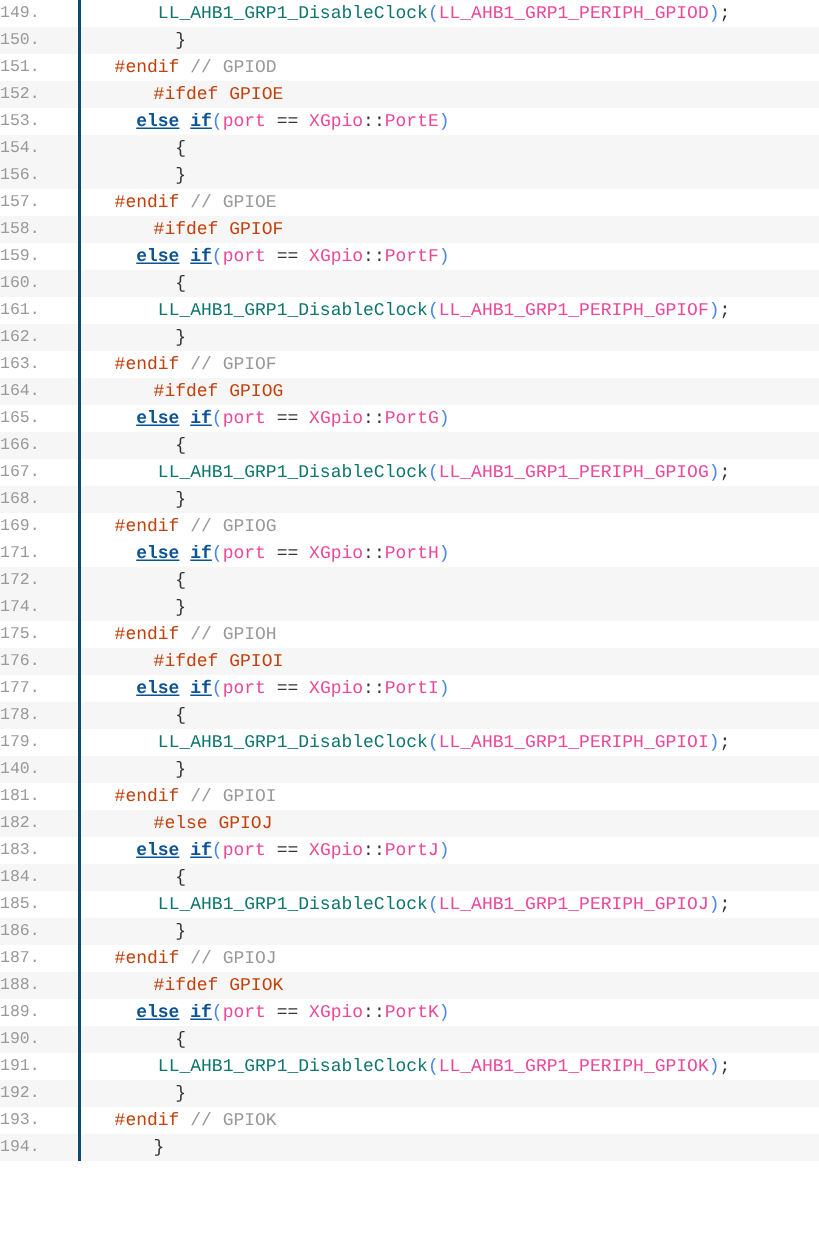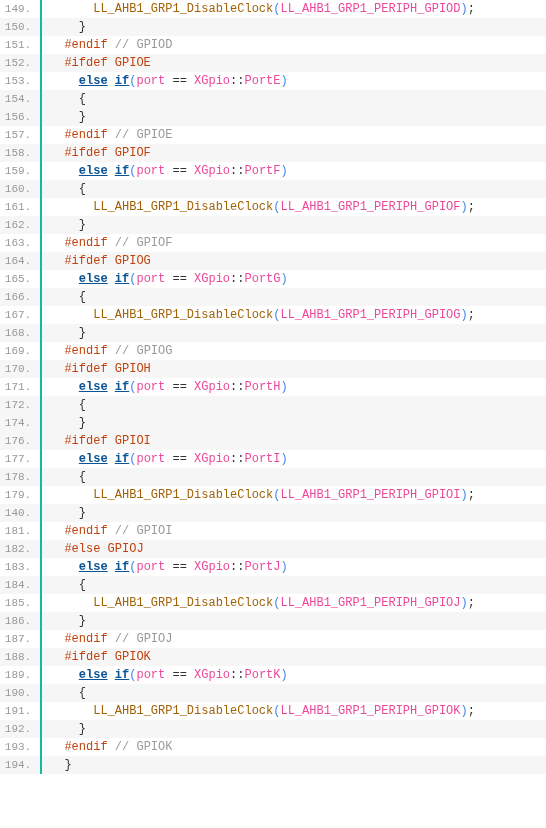--- a/index.html
+++ b/index.html
@@ -17,41 +17,42 @@
     display: flex;
     align-items: stretch;
     height: 18px;
     white-space: pre;
   }
   .line.odd {
     background: #ffffff;
   }
   .line.even {
     background: #f6f6f6;
+    gap: 26px;
   }
   .gutter {
     width: 36px;
-    text-align: center;
-    padding-right: 4px;
+    text-align: left;
+    padding-right: 16px;
     color: #999;
     background: inherit;
-    border-right: 2px solid #14b8a6;
+    border-right: 2px solid #0c4a6e;
     flex-shrink: 0;
     line-height: 18px;
     font-size: 11px;
   }
   .code {
     padding-left: 8px;
     line-height: 18px;
     flex: 1;
   }
   .tok-keyword { color: #0b5394; font-weight: bold; text-decoration: underline; }
   .tok-preproc { color: #c2410c; }
   .tok-comment { color: #999999; }
-  .tok-func { color: #a16207; }
+  .tok-func { color: #0f766e; }
   .tok-paren { color: #4a86e8; }
   .tok-brace { color: #333; }
   .tok-op { color: #333; }
   .tok-ident { color: #ec4899; }
 </style>
 </head>
 <body>
 
 <div class="code-container" id="code-root">
     <div class="line odd"><div class="gutter">149.</div><div class="code"><span>      </span><span class="tok-func">LL_AHB1_GRP1_DisableClock</span><span class="tok-paren">(</span><span class="tok-ident">LL_AHB1_GRP1_PERIPH_GPIOD</span><span class="tok-paren">)</span><span class="tok-op">;</span></div></div>
@@ -67,24 +68,24 @@
     <div class="line even"><div class="gutter">160.</div><div class="code"><span>    </span><span class="tok-brace">{</span></div></div>
     <div class="line odd"><div class="gutter">161.</div><div class="code"><span>      </span><span class="tok-func">LL_AHB1_GRP1_DisableClock</span><span class="tok-paren">(</span><span class="tok-ident">LL_AHB1_GRP1_PERIPH_GPIOF</span><span class="tok-paren">)</span><span class="tok-op">;</span></div></div>
     <div class="line even"><div class="gutter">162.</div><div class="code"><span>    </span><span class="tok-brace">}</span></div></div>
     <div class="line odd"><div class="gutter">163.</div><div class="code"><span>  </span><span class="tok-preproc">#endif </span><span class="tok-comment">// GPIOF</span></div></div>
     <div class="line even"><div class="gutter">164.</div><div class="code"><span>  </span><span class="tok-preproc">#ifdef GPIOG</span></div></div>
     <div class="line odd"><div class="gutter">165.</div><div class="code"><span>    </span><span class="tok-keyword">else</span><span class="tok-plain"> </span><span class="tok-keyword">if</span><span class="tok-paren">(</span><span class="tok-ident">port </span><span class="tok-op">==</span><span class="tok-ident"> XGpio</span><span class="tok-op">::</span><span class="tok-ident">PortG</span><span class="tok-paren">)</span></div></div>
     <div class="line even"><div class="gutter">166.</div><div class="code"><span>    </span><span class="tok-brace">{</span></div></div>
     <div class="line odd"><div class="gutter">167.</div><div class="code"><span>      </span><span class="tok-func">LL_AHB1_GRP1_DisableClock</span><span class="tok-paren">(</span><span class="tok-ident">LL_AHB1_GRP1_PERIPH_GPIOG</span><span class="tok-paren">)</span><span class="tok-op">;</span></div></div>
     <div class="line even"><div class="gutter">168.</div><div class="code"><span>    </span><span class="tok-brace">}</span></div></div>
     <div class="line odd"><div class="gutter">169.</div><div class="code"><span>  </span><span class="tok-preproc">#endif </span><span class="tok-comment">// GPIOG</span></div></div>
-    <div class="line even"><div class="gutter">170.</div><div class="code"><span>  </span><span class="tok-preproc">#ifdef GPIOH</span></div></div>
     <div class="line odd"><div class="gutter">171.</div><div class="code"><span>    </span><span class="tok-keyword">else</span><span class="tok-plain"> </span><span class="tok-keyword">if</span><span class="tok-paren">(</span><span class="tok-ident">port </span><span class="tok-op">==</span><span class="tok-ident"> XGpio</span><span class="tok-op">::</span><span class="tok-ident">PortH</span><span class="tok-paren">)</span></div></div>
     <div class="line even"><div class="gutter">172.</div><div class="code"><span>    </span><span class="tok-brace">{</span></div></div>
     <div class="line even"><div class="gutter">174.</div><div class="code"><span>    </span><span class="tok-brace">}</span></div></div>
+    <div class="line odd"><div class="gutter">175.</div><div class="code"><span>  </span><span class="tok-preproc">#endif </span><span class="tok-comment">// GPIOH</span></div></div>
     <div class="line even"><div class="gutter">176.</div><div class="code"><span>  </span><span class="tok-preproc">#ifdef GPIOI</span></div></div>
     <div class="line odd"><div class="gutter">177.</div><div class="code"><span>    </span><span class="tok-keyword">else</span><span class="tok-plain"> </span><span class="tok-keyword">if</span><span class="tok-paren">(</span><span class="tok-ident">port </span><span class="tok-op">==</span><span class="tok-ident"> XGpio</span><span class="tok-op">::</span><span class="tok-ident">PortI</span><span class="tok-paren">)</span></div></div>
     <div class="line even"><div class="gutter">178.</div><div class="code"><span>    </span><span class="tok-brace">{</span></div></div>
     <div class="line odd"><div class="gutter">179.</div><div class="code"><span>      </span><span class="tok-func">LL_AHB1_GRP1_DisableClock</span><span class="tok-paren">(</span><span class="tok-ident">LL_AHB1_GRP1_PERIPH_GPIOI</span><span class="tok-paren">)</span><span class="tok-op">;</span></div></div>
     <div class="line even"><div class="gutter">140.</div><div class="code"><span>    </span><span class="tok-brace">}</span></div></div>
     <div class="line odd"><div class="gutter">181.</div><div class="code"><span>  </span><span class="tok-preproc">#endif </span><span class="tok-comment">// GPIOI</span></div></div>
     <div class="line even"><div class="gutter">182.</div><div class="code"><span>  </span><span class="tok-preproc">#else GPIOJ</span></div></div>
     <div class="line odd"><div class="gutter">183.</div><div class="code"><span>    </span><span class="tok-keyword">else</span><span class="tok-plain"> </span><span class="tok-keyword">if</span><span class="tok-paren">(</span><span class="tok-ident">port </span><span class="tok-op">==</span><span class="tok-ident"> XGpio</span><span class="tok-op">::</span><span class="tok-ident">PortJ</span><span class="tok-paren">)</span></div></div>
     <div class="line even"><div class="gutter">184.</div><div class="code"><span>    </span><span class="tok-brace">{</span></div></div>
     <div class="line odd"><div class="gutter">185.</div><div class="code"><span>      </span><span class="tok-func">LL_AHB1_GRP1_DisableClock</span><span class="tok-paren">(</span><span class="tok-ident">LL_AHB1_GRP1_PERIPH_GPIOJ</span><span class="tok-paren">)</span><span class="tok-op">;</span></div></div>

